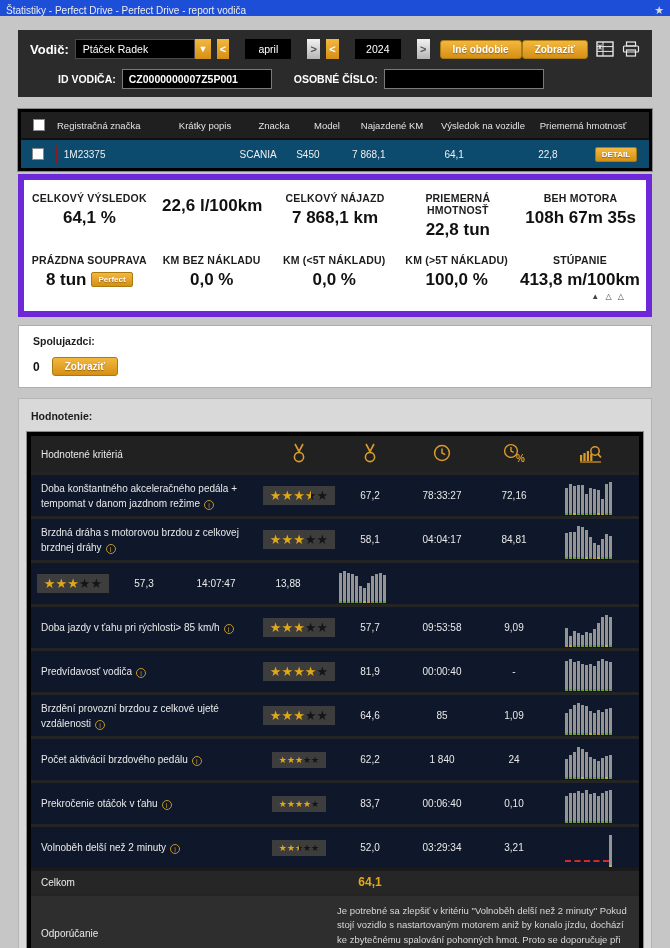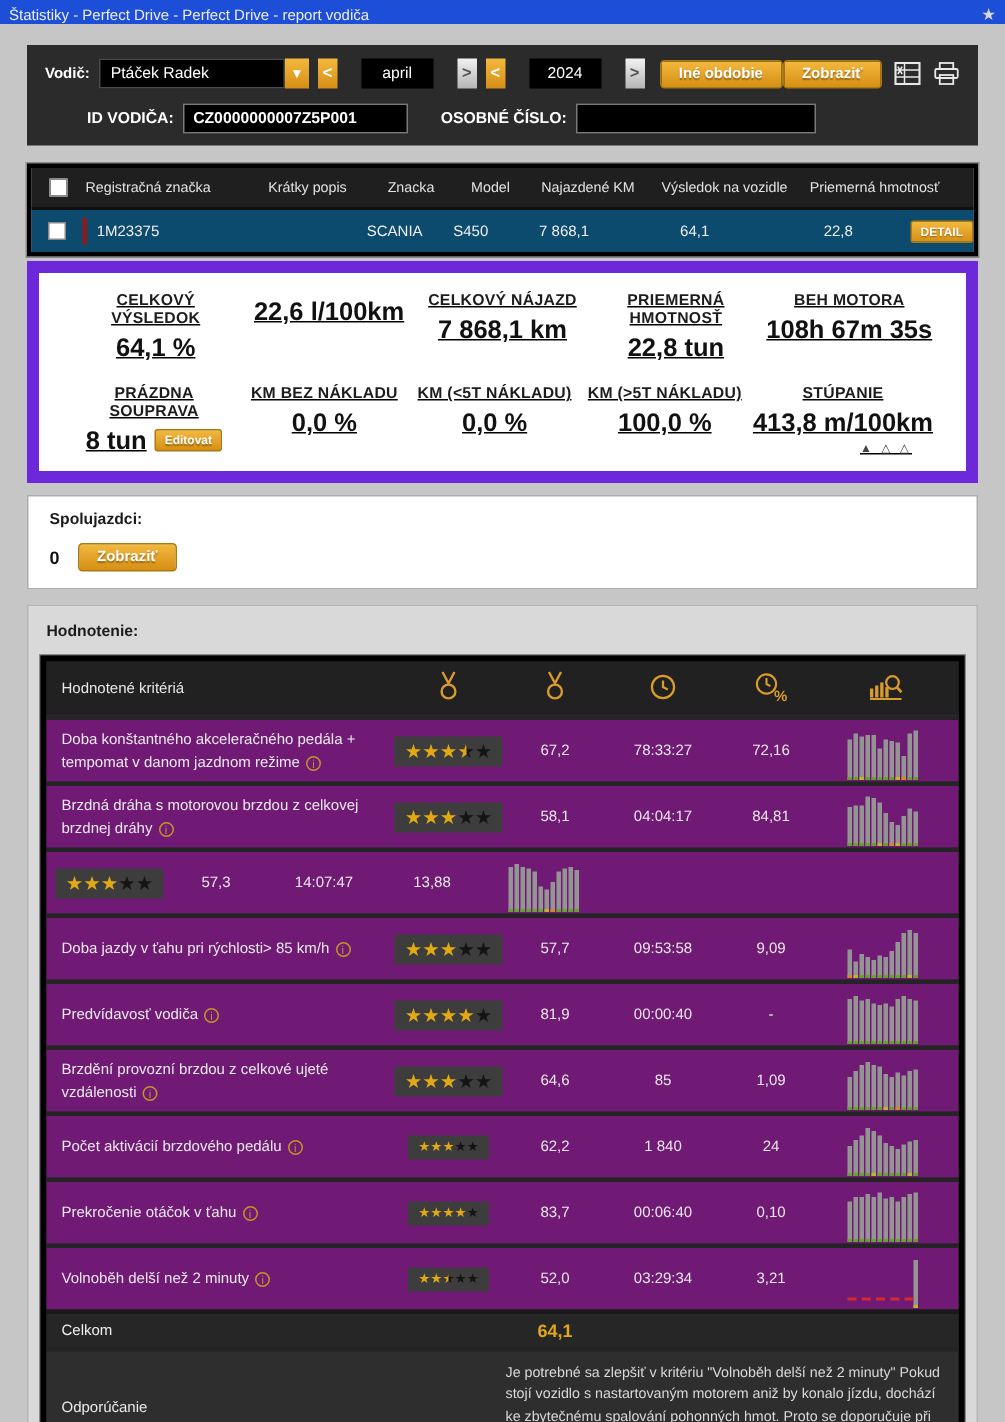--- a/index.html
+++ b/index.html
@@ -16,21 +16,21 @@
   .btn { display:inline-block; background:linear-gradient(#f3b83f,#d68f14); color:#fff;
     font-weight:bold; font-size:10px; padding:3px 12px; border-radius:3px;
     border:1px solid #a97a10; text-shadow:0 1px 1px rgba(0,0,0,.35); cursor:pointer; white-space:nowrap; }
   .btn-xs { font-size:8px; padding:2px 6px; border-radius:2px; }
   .blkfield { background:#000; color:#fff; font-size:10.5px; display:inline-flex;
     align-items:center; height:20px; }
 
   
   .form-panel { margin:14px 18px 0; background:#2b2b2b; padding:9px 12px 8px; }
   .form-row { display:flex; align-items:center; }
-  .form-label { color:#fff; font-size:10px; font-weight:bold; margin-right:6px; }
+  .form-label { color:#fff; font-size:13px; font-weight:bold; margin-right:6px; }
   .driver-select { width:168px; border:1px solid #4a4a4a; padding-left:7px; }
   .chev-box { width:22px; height:20px; background:linear-gradient(#f3b83f,#d68f14);
     color:#fff; font-size:9px; display:inline-flex; align-items:center; justify-content:center; cursor:pointer; }
   .navbtn { width:18px; height:20px; display:inline-flex; align-items:center; justify-content:center;
     font-size:11px; font-weight:bold; cursor:pointer; }
   .nav-prev { background:linear-gradient(#f3b83f,#d68f14); color:#fff; margin-left:6px; }
   .nav-next { background:linear-gradient(#f2f2f2,#b5b5b5); color:#555; }
   .mid-field { width:66px; justify-content:center; margin:0 16px; }
   .form-row .flex1 { flex:1; }
   .toolicon { margin-left:8px; cursor:pointer; display:inline-flex; }
@@ -45,47 +45,47 @@
   .veh-table { margin:12px 18px 0; border:3px solid #000; box-shadow:0 0 0 1px #8a8a8a; }
   .vt-head { display:flex; align-items:center; background:#1f1f1f; height:26px;
     color:#e2e2e2; font-size:9.5px; }
   .vt-row { display:flex; align-items:center; background:#0c4a6e; height:30px;
     color:#efefef; font-size:10px; border-top:2px solid #101010; }
   .vcell { text-align:center; }
   .vc-cb { width:36px; display:flex; justify-content:center; }
   .vc-plate { width:108px; text-align:left; display:flex; align-items:center; }
   .vc-desc { width:80px; } .vc-brand { width:58px; } .vc-model { width:48px; }
   .vc-km { width:82px; } .vc-res { width:100px; } .vc-wt { width:100px; }
-  .vc-detail { flex:1; text-align:right; padding-right:0; }
+  .vc-detail { flex:1; text-align:right; padding-right:12px; }
   .checkbox { width:12px; height:12px; background:#fff; border:1px solid #888; cursor:pointer; }
   .redbar { width:3px; height:18px; background:#8e1a1a; margin-right:6px; }
 
   
-  .stats-panel { margin:3px 18px 0; background:#fff; border:8px solid #6d28d9; padding:12px 20px 10px;text-decoration:underline; }
+  .stats-panel { margin:3px 18px 0; background:#fff; border:6px solid #6d28d9; padding:12px 4px 10px; }
   .stats-row { display:flex; }
   .stats-row + .stats-row { margin-top:14px; }
   .stat-cell { flex:1; text-align:center; padding:0 2px; }
   .stat-label { font-size:10.5px; font-weight:bold; color:#1c1c1c; letter-spacing:.2px; }
   .stat-value { font-size:17px; font-weight:bold; color:#111; margin-top:4px; white-space:nowrap; }
   .stat-value .btn-xs { vertical-align:3px; margin-left:5px; }
   .mountains { font-size:8px; color:#444; text-align:right; padding-right:14px; margin-top:2px; letter-spacing:2px; }
 
   
   .pass-panel { margin:8px 18px 0; background:#fff; border:1px solid #adadad; padding:9px 14px 11px; }
   .pass-label { font-size:10.5px; font-weight:bold; color:#1c1c1c; }
   .pass-row { margin-top:10px; display:flex; align-items:center; }
   .pass-count { font-size:12px; font-weight:bold; color:#111; margin-right:12px; }
 
   
   .rating-outer { margin:10px 18px 14px; background:#d9d9d9; padding:9px 8px 10px; border:1px solid #b5b5b5; }
   .rating-label { font-size:10.5px; font-weight:bold; color:#1c1c1c; margin:2px 0 10px 4px; }
   .rating-table { border:4px solid #000; box-shadow:0 0 0 1px #8a8a8a; background:#2e2e2e; }
   .r-header { display:flex; align-items:center; background:#212121; height:36px;
     color:#e8e8e8; font-size:10px; }
-  .r-row { display:flex; align-items:center; min-height:44px; background:#701a75;
+  .r-row { display:flex; align-items:center; min-height:44px; background:#0f172a;
     border-top:3px solid #242424; color:#e9e9e9; font-size:10px; }
   .c-crit { flex:1; padding:4px 6px 4px 10px; line-height:1.5; }
   .c-stars { width:84px; display:flex; justify-content:center; }
   .c-score { width:58px; text-align:center; }
   .c-time { width:86px; text-align:center; }
   .c-pct { width:58px; text-align:center; }
   .c-chart { width:96px; display:flex; justify-content:center; }
 
   .info-i { display:inline-block; width:10px; height:10px; border:1px solid #c39527;
     border-radius:50%; color:#c39527; font-size:7.5px; line-height:10px; text-align:center;
@@ -212,21 +212,21 @@
         <div class="stat-value">22,8 tun</div>
       </div>
       <div class="stat-cell">
         <div class="stat-label">BEH MOTORA</div>
         <div class="stat-value">108h 67m 35s</div>
       </div>
     </div>
   <div class="stats-row" id="stats-row2">
       <div class="stat-cell">
         <div class="stat-label">PRÁZDNA SOUPRAVA</div>
-        <div class="stat-value">8 tun<span class="btn btn-xs">Editovat</span></div>
+        <div class="stat-value">8 tun<span class="btn btn-xs">Perfect</span></div>
       </div>
       <div class="stat-cell">
         <div class="stat-label">KM BEZ NÁKLADU</div>
         <div class="stat-value">0,0 %</div>
       </div>
       <div class="stat-cell">
         <div class="stat-label">KM (&lt;5T NÁKLADU)</div>
         <div class="stat-value">0,0 %</div>
       </div>
       <div class="stat-cell">

